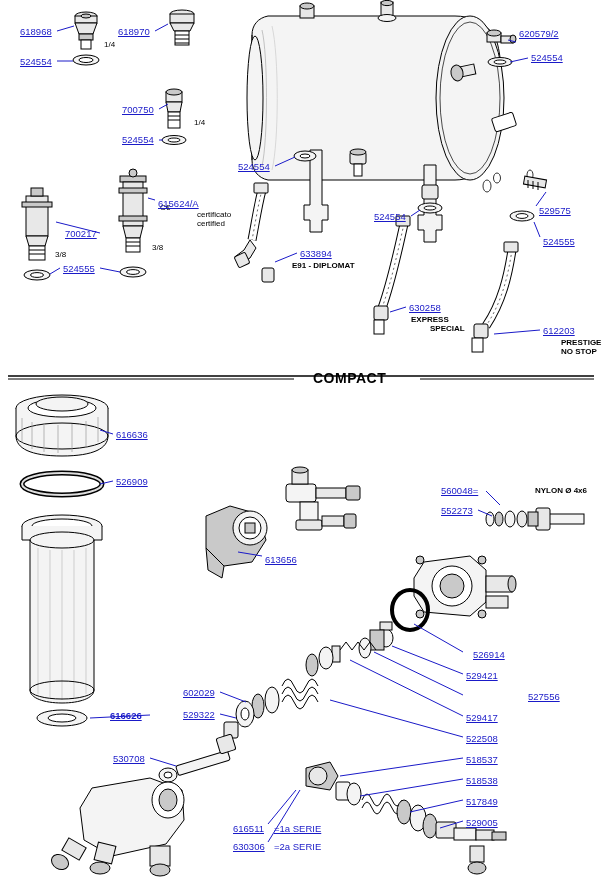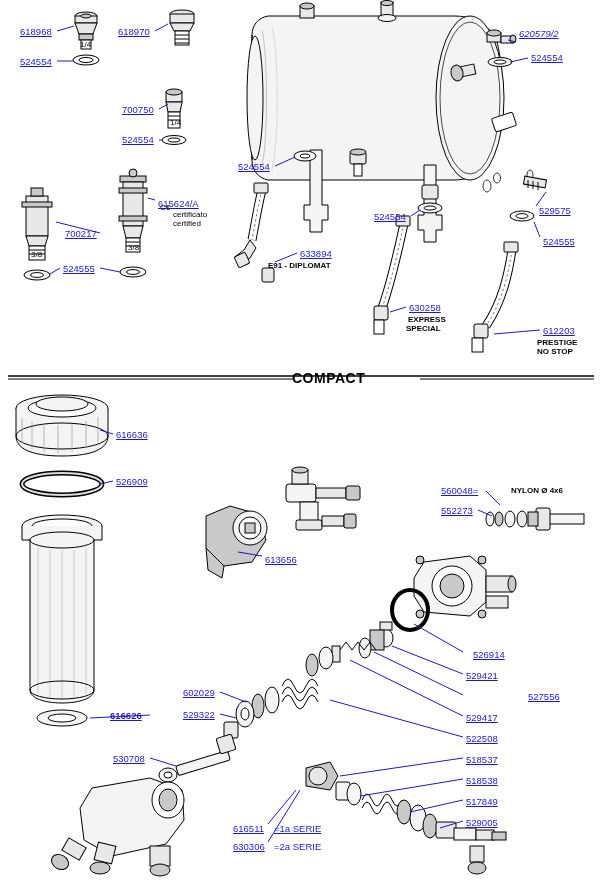--- a/index.html
+++ b/index.html
@@ -14,21 +14,21 @@
   .lbl{
     position:absolute;
     font-size:9.5px;
     color:#1a1ac8;
     font-family:"Liberation Sans", sans-serif;
     white-space:pre;
     line-height:10.5px;
   }
   .lbl.u{ text-decoration:underline; }
   .lbl.black{ color:#000000; text-decoration:none; }
-  .lbl.small{ font-size:8px; line-height:9px; }
+  .lbl.small{ font-size:8px; line-height:9px;padding-left:24px; }
   .lbl.bold{ font-weight:bold; }
   .section-title{
     position:absolute;
     font-size:14px;
     font-weight:bold;
     color:#000;
     letter-spacing:0.5px;
   }
   svg{display:block;}
   .ln{stroke:#1a1ac8;stroke-width:1;fill:none;}
@@ -398,43 +398,43 @@
     <line x1="220" y1="692" x2="246" y2="702" class="ln"></line>
     <line x1="220" y1="714" x2="236" y2="718" class="ln"></line>
     <line x1="150" y1="715" x2="90" y2="718" class="ln"></line>
     <line x1="150" y1="758" x2="176" y2="766" class="ln"></line>
     <line x1="268" y1="824" x2="296" y2="790" class="ln"></line>
     <line x1="268" y1="842" x2="300" y2="790" class="ln"></line>
   </g>
 
 </svg>
 
-<div class="section-title" style="left:292px;top:370px;">COMPACT</div>
+<div class="section-title" style="left:313px;top:370px;">COMPACT</div>
 
 <div>
   <div class="lbl u" style="left:20px;top:27px;">618968</div>
   <div class="lbl u" style="left:20px;top:57px;">524554</div>
   <div class="lbl u" style="left:118px;top:27px;">618970</div>
   <div class="lbl u" style="left:122px;top:105px;">700750</div>
   <div class="lbl u" style="left:122px;top:135px;">524554</div>
-  <div class="lbl u" style="left:519px;top:29px;font-style:italic;">620579/2</div>
+  <div class="lbl u" style="left:519px;top:29px;">620579/2</div>
   <div class="lbl u" style="left:531px;top:53px;">524554</div>
   <div class="lbl u" style="left:238px;top:162px;">524554</div>
   <div class="lbl u" style="left:374px;top:212px;">524554</div>
   <div class="lbl u" style="left:539px;top:206px;">529575</div>
   <div class="lbl u" style="left:543px;top:237px;">524555</div>
   <div class="lbl u" style="left:158px;top:199px;">615624/A</div>
   <div class="lbl black small" style="left:173px;top:210px;">certificato</div>
   <div class="lbl black small" style="left:173px;top:219px;">certified</div>
   <div class="lbl u" style="left:65px;top:229px;">700217</div>
   <div class="lbl u" style="left:63px;top:264px;">524555</div>
   <div class="lbl u" style="left:300px;top:249px;">633894</div>
   <div class="lbl black small bold" style="left:268px;top:261px;">E91 - DIPLOMAT</div>
   <div class="lbl u" style="left:409px;top:303px;">630258</div>
-  <div class="lbl black small bold" style="left:408px;top:315px;">EXPRESS</div>
+  <div class="lbl black small bold" style="left:387px;top:315px;">EXPRESS</div>
   <div class="lbl black small bold" style="left:406px;top:324px;">SPECIAL</div>
   <div class="lbl u" style="left:543px;top:326px;">612203</div>
   <div class="lbl black small bold" style="left:537px;top:338px;">PRESTIGE</div>
   <div class="lbl black small bold" style="left:537px;top:347px;">NO STOP</div>
   <div class="lbl black small" style="left:80px;top:40px;">1/4</div>
   <div class="lbl black small" style="left:170px;top:118px;">1/4</div>
   <div class="lbl black small" style="left:31px;top:250px;">3/8</div>
   <div class="lbl black small" style="left:128px;top:243px;">3/8</div>
 </div>
 

